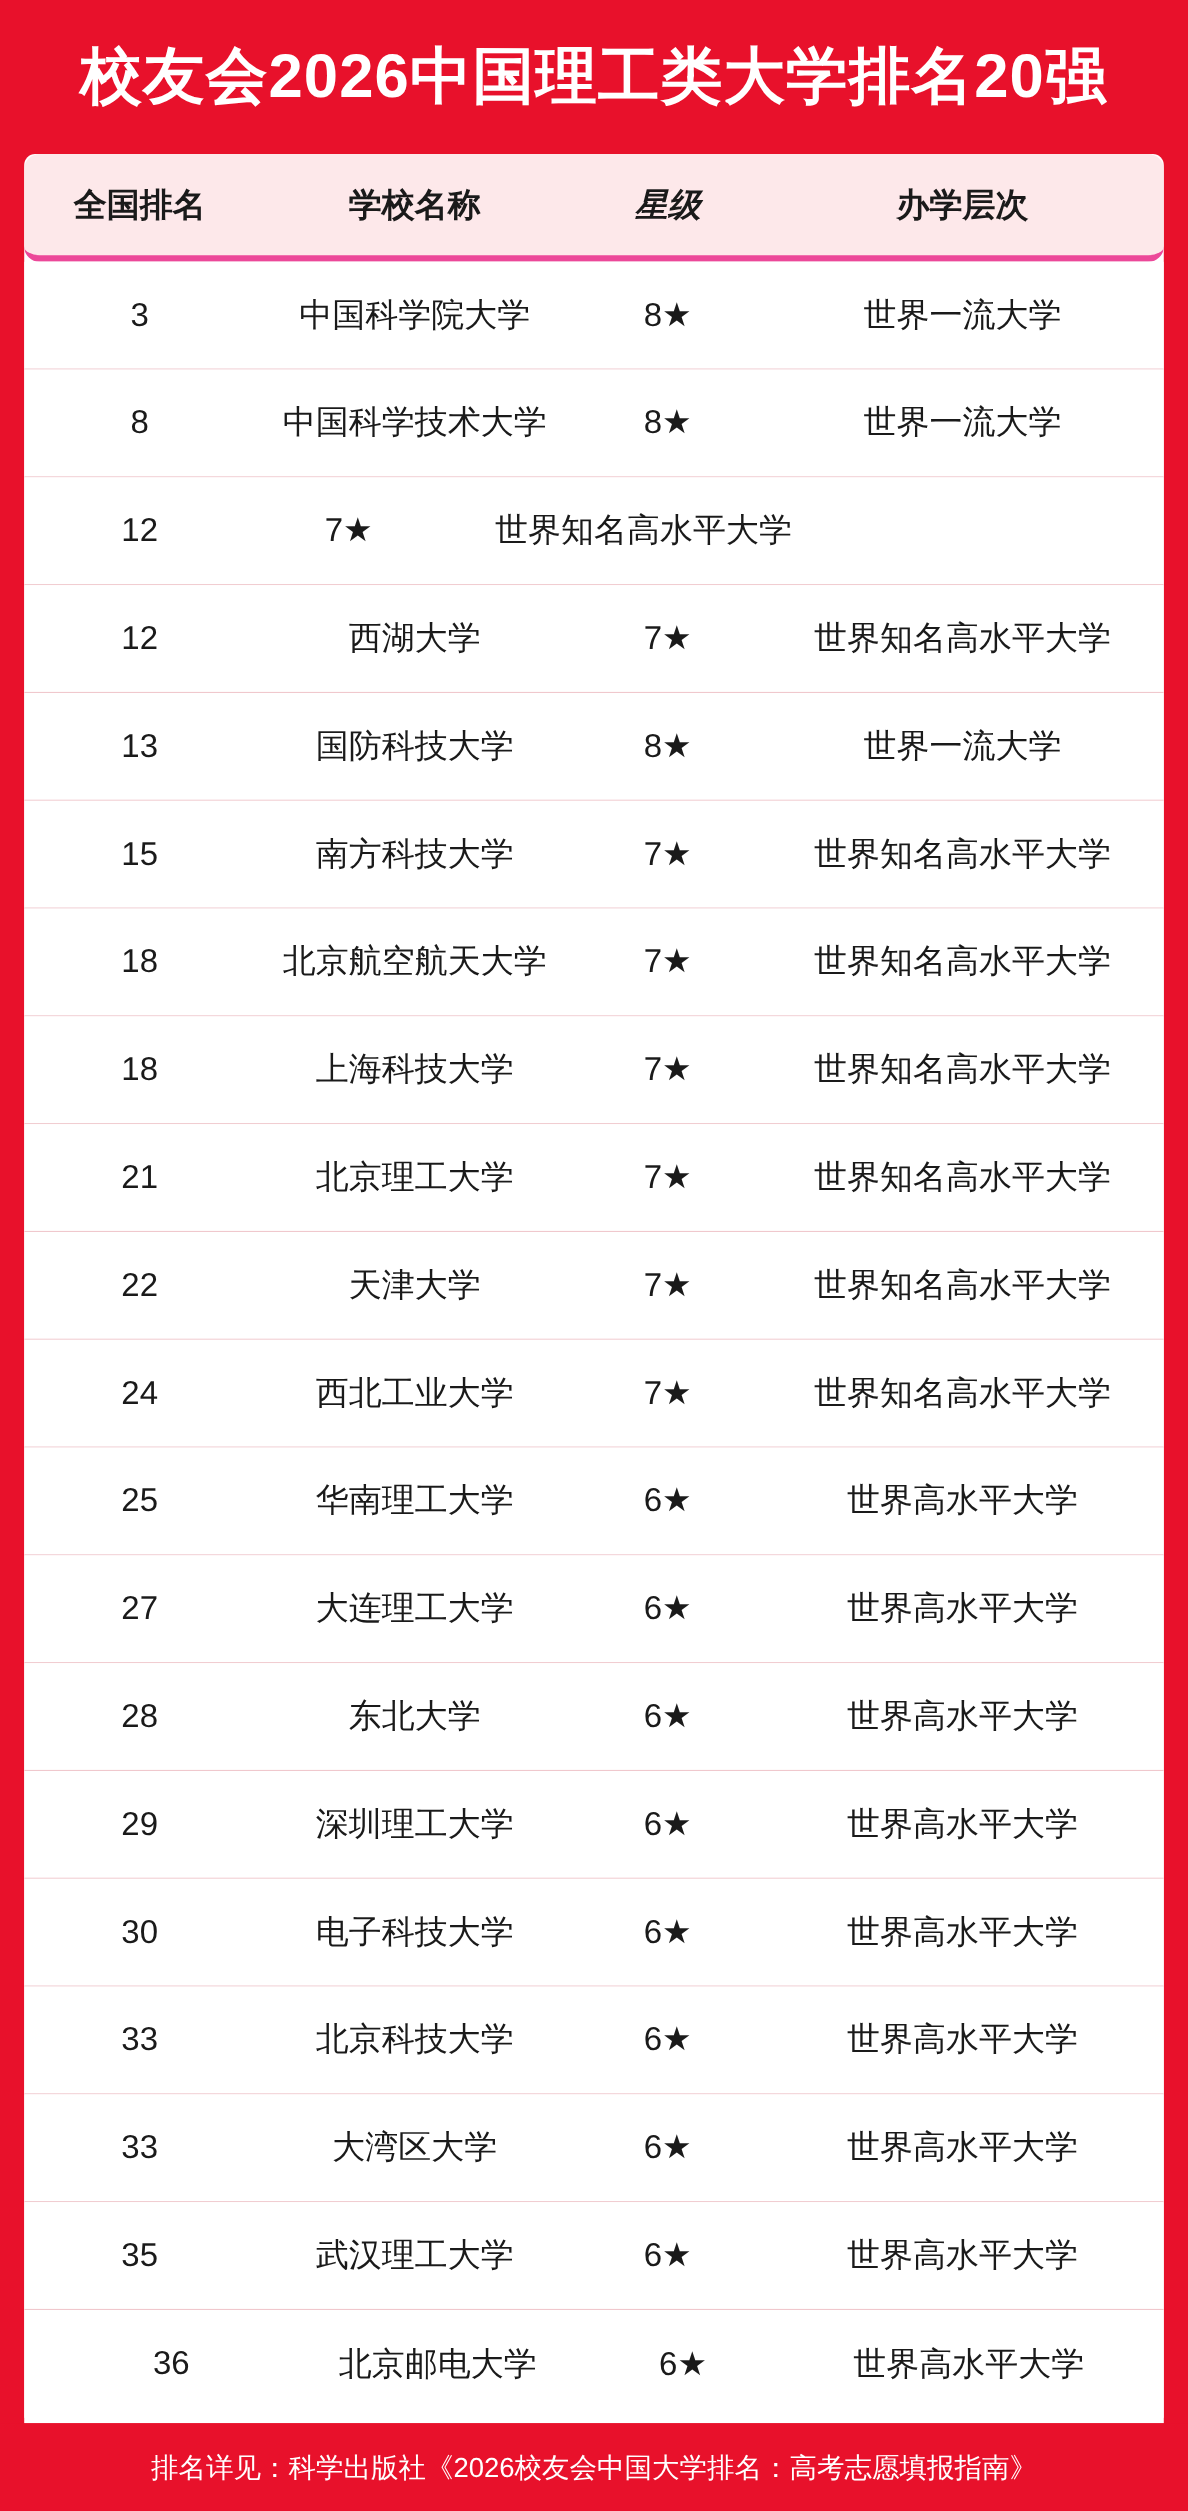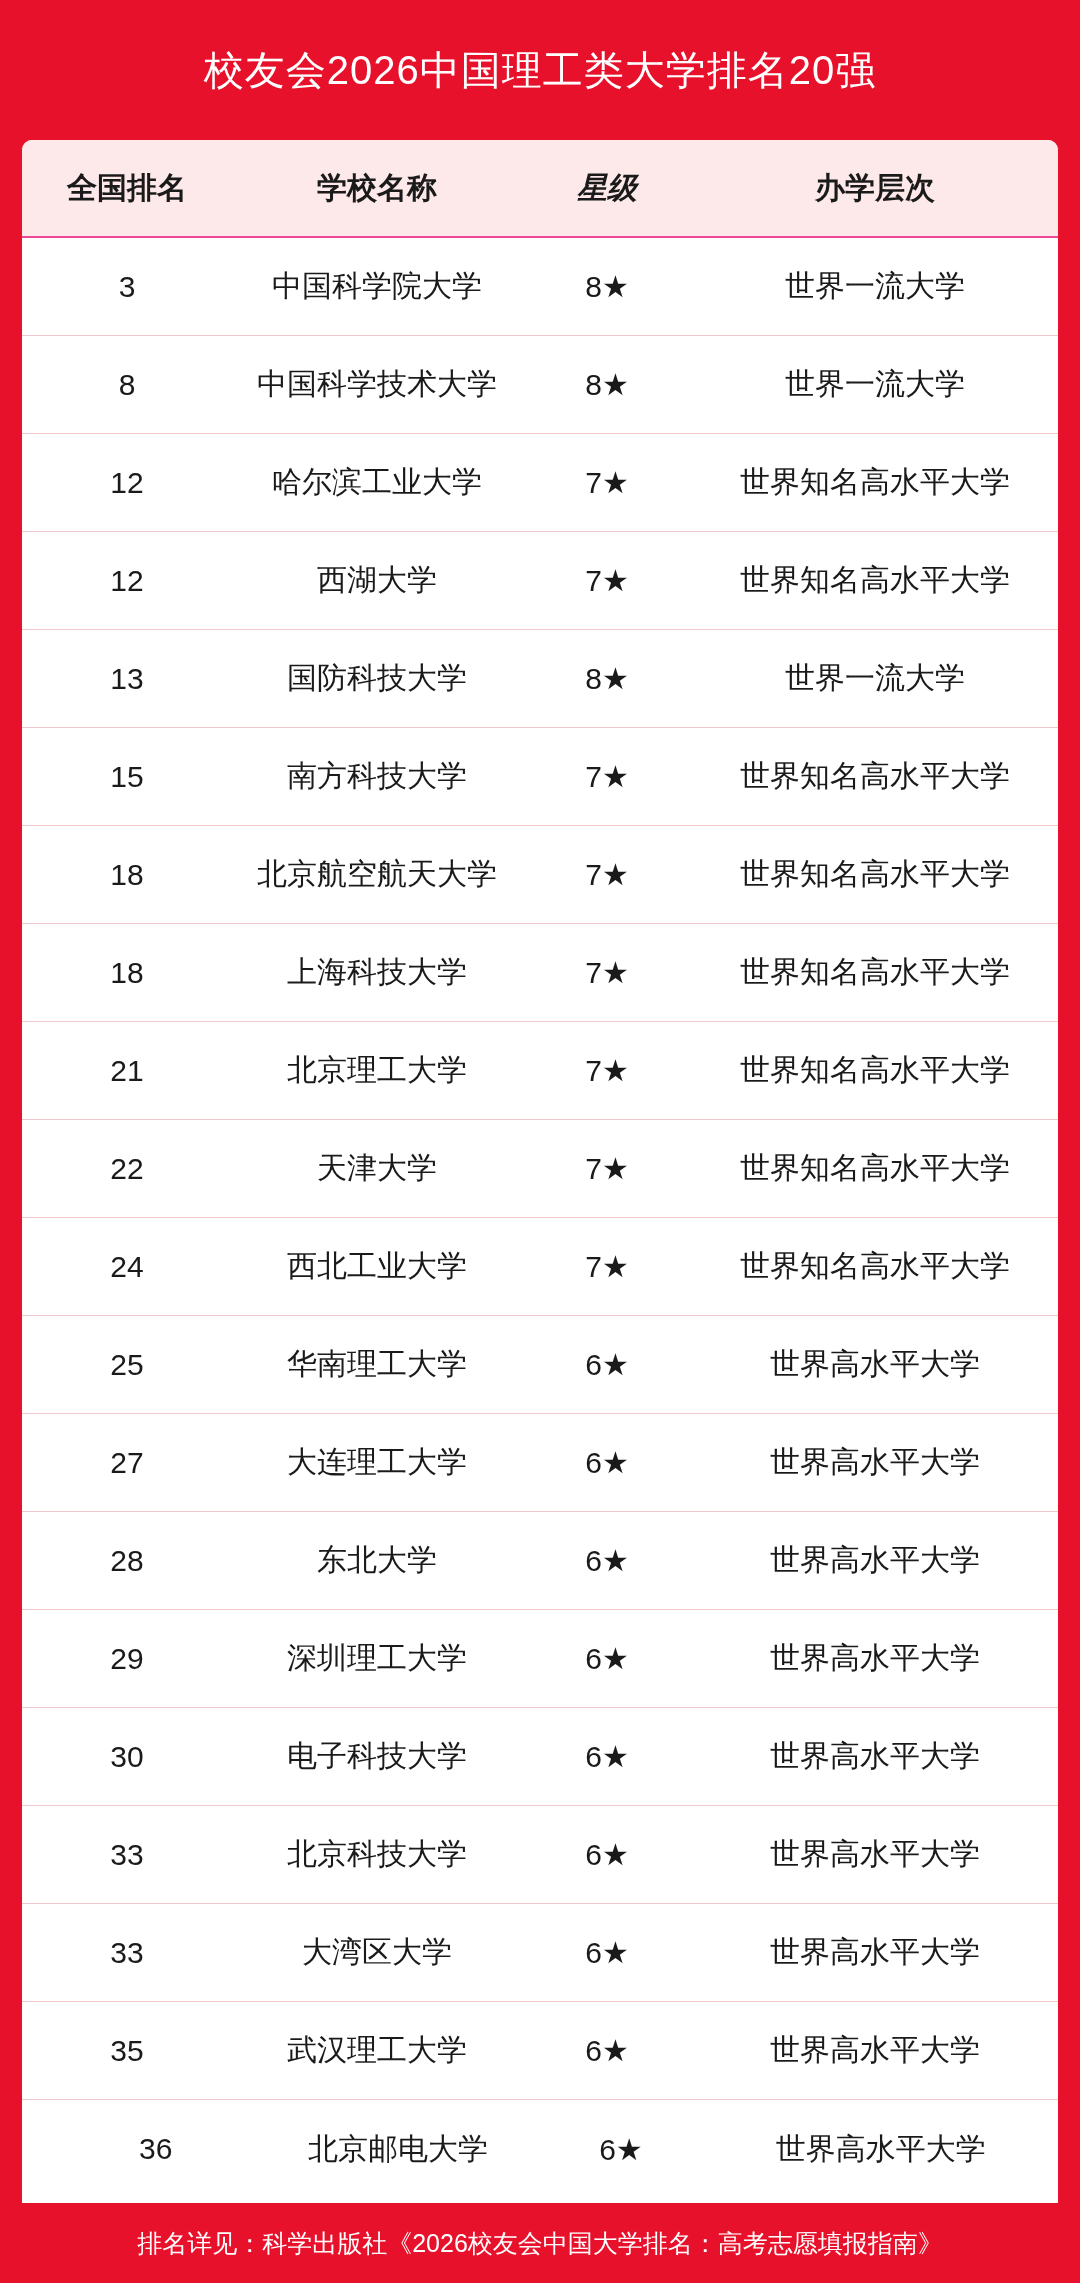--- a/index.html
+++ b/index.html
@@ -23,22 +23,22 @@
   }
   .title-bar {
     height: 140px;
     display: flex;
     align-items: center;
     justify-content: center;
     background: #e8112b;
   }
   .title-text {
     color: #ffffff;
-    font-size: 40px;
-    font-weight: normal;
+    font-size: 56px;
+    font-weight: bold;
     letter-spacing: 1px;
     white-space: nowrap;
   }
   .table-wrap {
     margin: 0 22px;
     background: #ffffff;
     border-radius: 10px 10px 0 0;
     overflow: hidden;
     flex: 1;
     display: flex;
@@ -46,21 +46,22 @@
   }
   .row {
     display: flex;
     align-items: center;
     border-bottom: 1px solid #f0c8cd;
     box-sizing: border-box;
   }
   .header-row {
     background: #fde8ea;
     height: 98px;
-    border-bottom: 2px solid #ec4899;
+    border-bottom: 6px solid #ec4899;
+    border-radius: 14px;
   }
   .header-row .cell {
     font-size: 30px;
     font-weight: bold;
     color: #1a1a1a;
   }
   .data-row {
     height: 98px;
     background: #ffffff;
   }
@@ -121,21 +122,20 @@
       <div class="cell c-level">世界一流大学</div>
     </div>
     <div class="row data-row">
       <div class="cell c-rank">8</div>
       <div class="cell c-name">中国科学技术大学</div>
       <div class="cell c-star">8★</div>
       <div class="cell c-level">世界一流大学</div>
     </div>
     <div class="row data-row">
       <div class="cell c-rank">12</div>
-      <div class="cell c-name">哈尔滨工业大学</div>
       <div class="cell c-star">7★</div>
       <div class="cell c-level">世界知名高水平大学</div>
     </div>
     <div class="row data-row">
       <div class="cell c-rank">12</div>
       <div class="cell c-name">西湖大学</div>
       <div class="cell c-star">7★</div>
       <div class="cell c-level">世界知名高水平大学</div>
     </div>
     <div class="row data-row">

